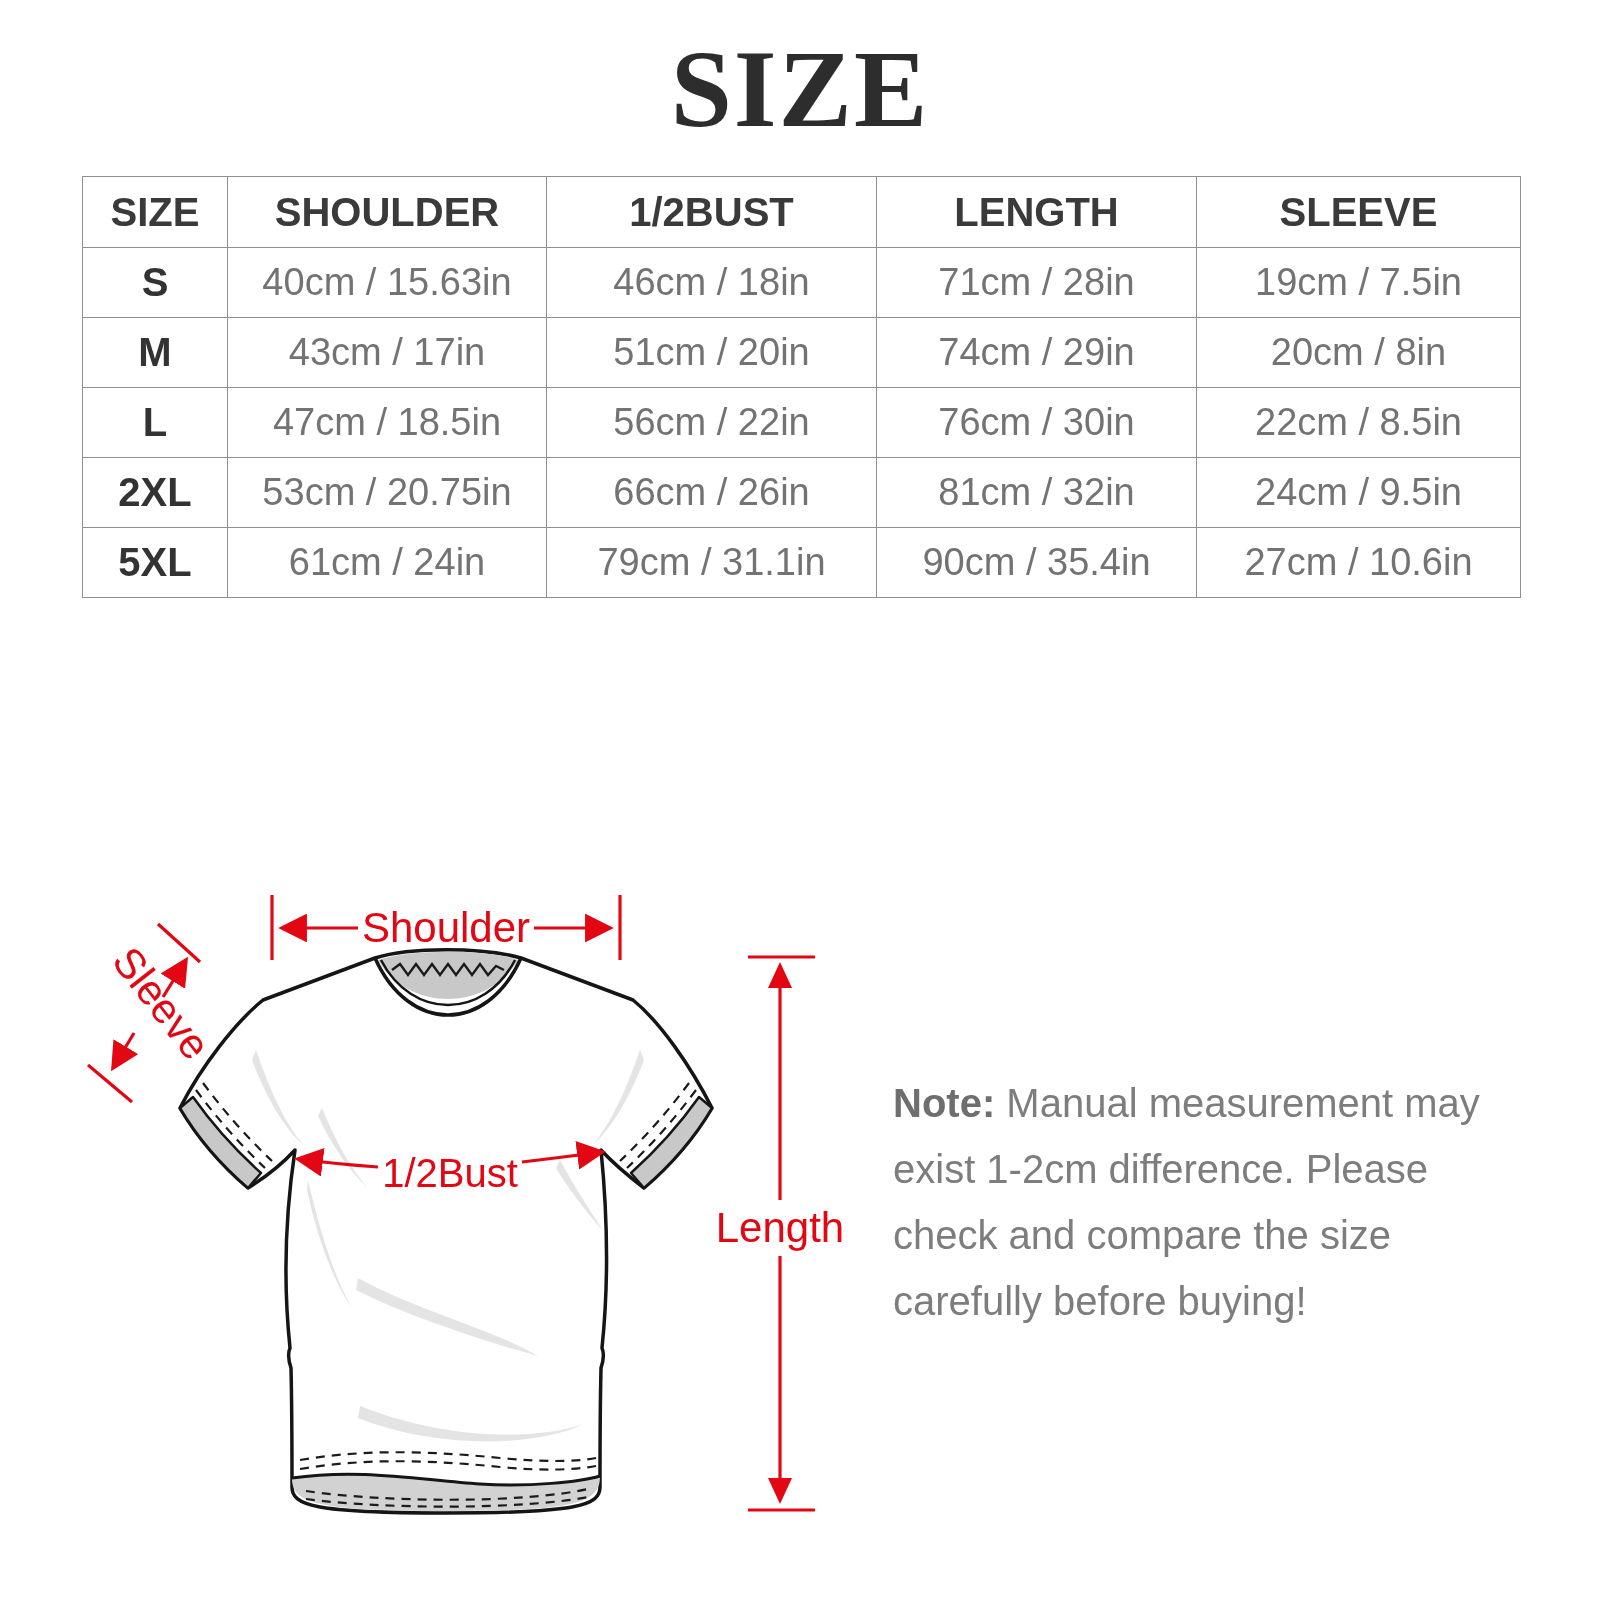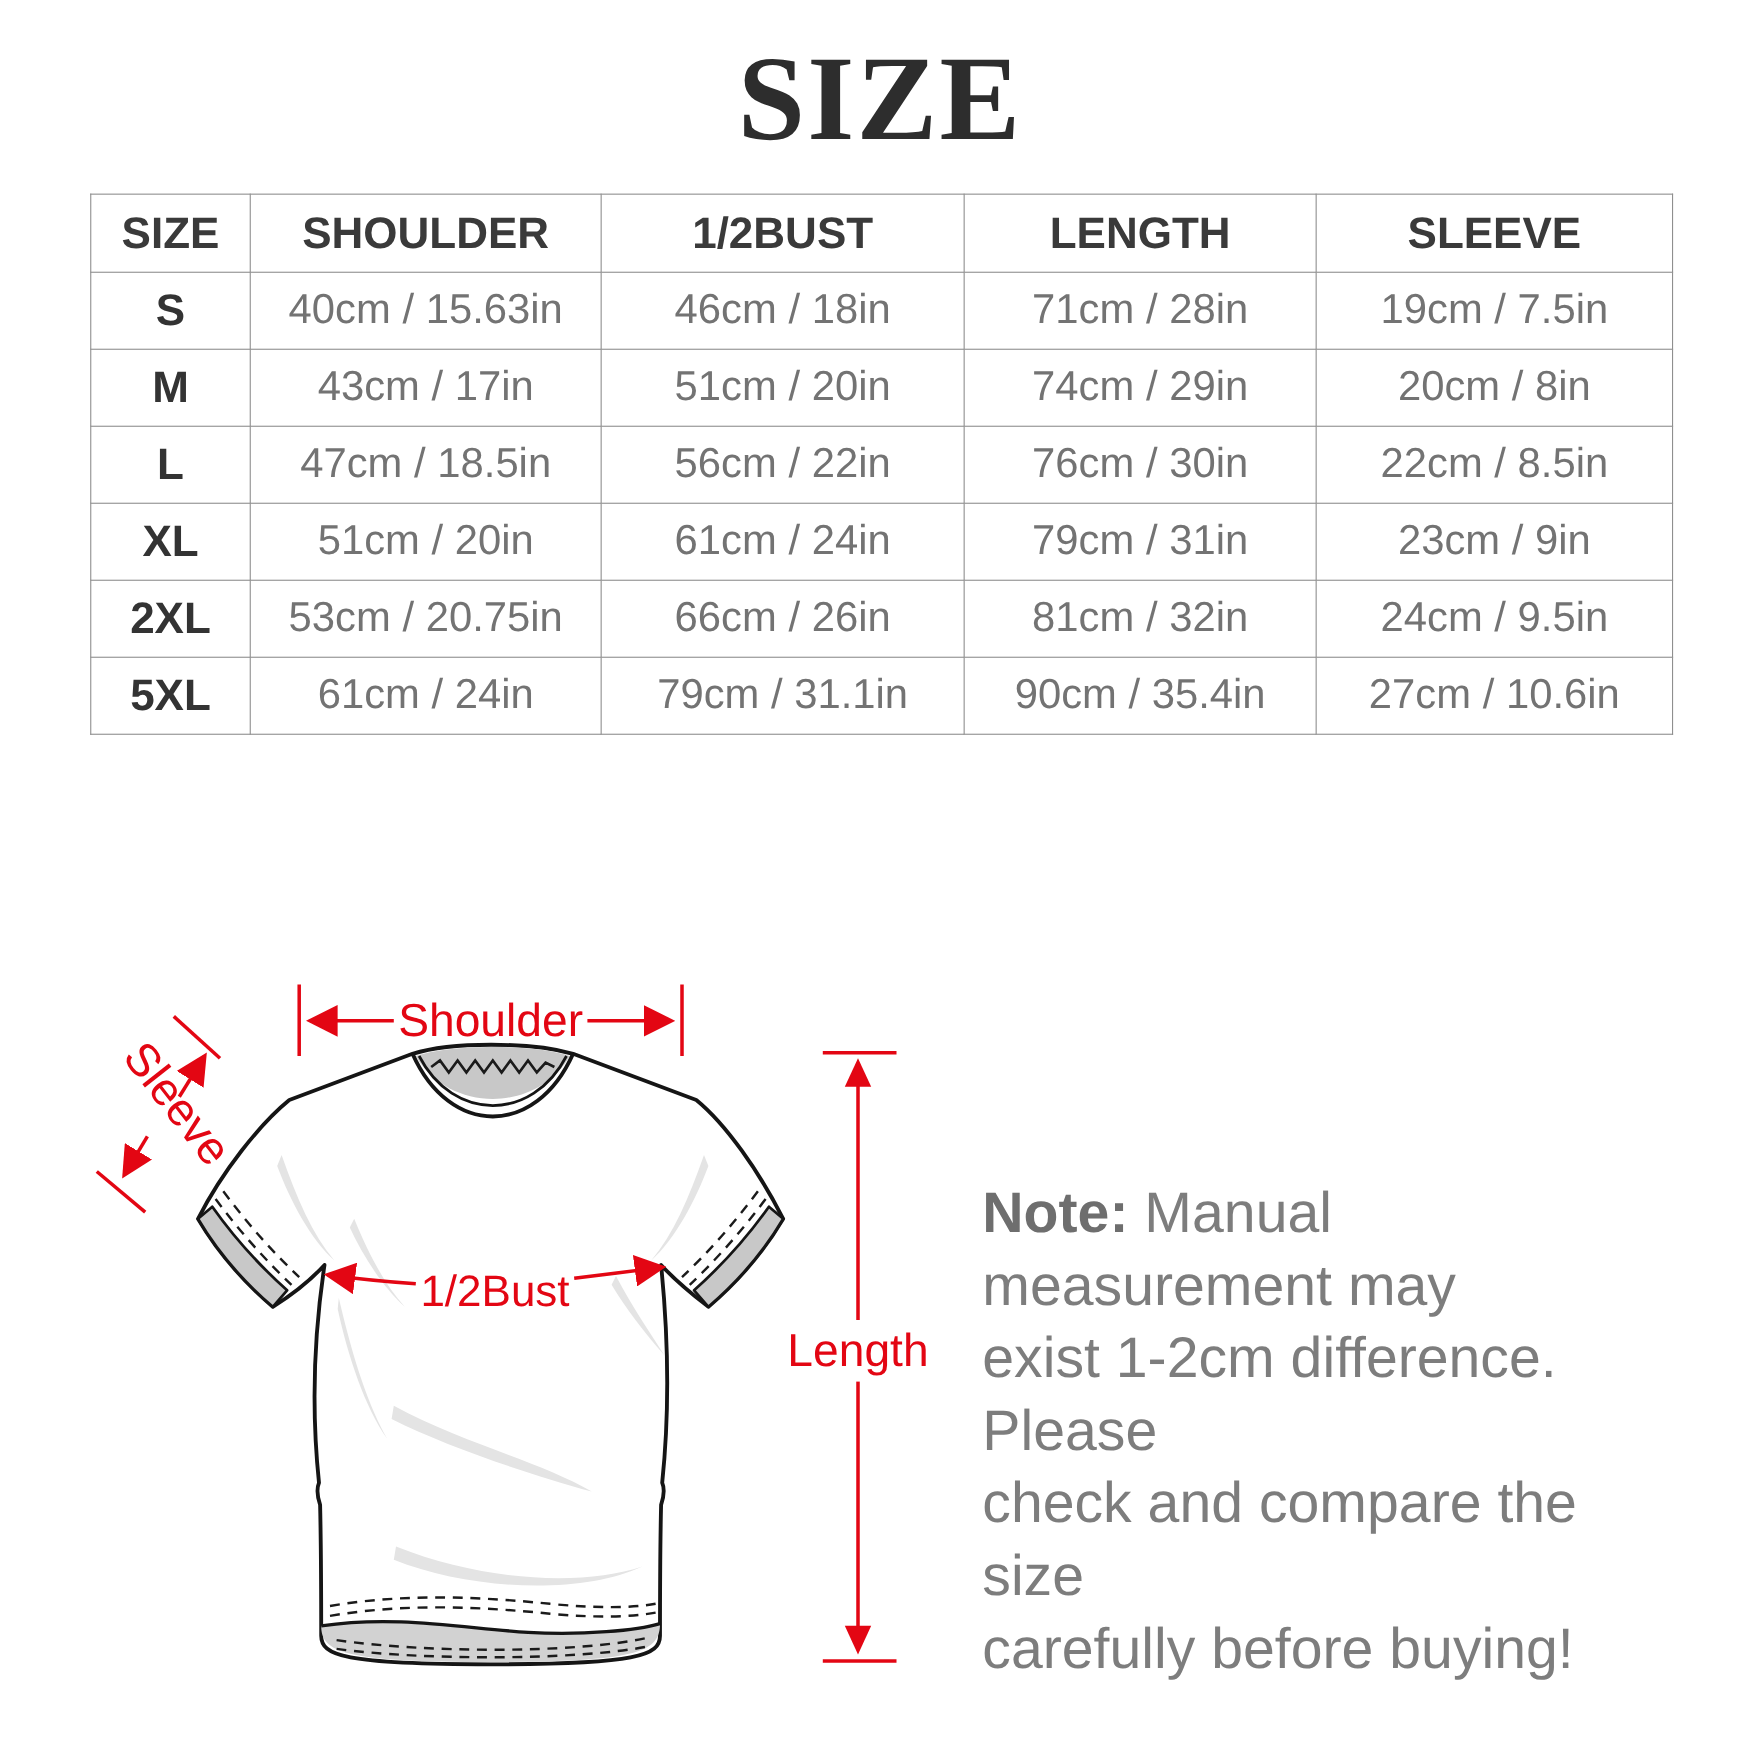--- a/index.html
+++ b/index.html
@@ -52,21 +52,21 @@
   }
   .diagram-svg{
     position:absolute;
     left:60px;top:850px;
     width:840px;height:740px;
   }
   .note{
     position:absolute;
     left:893px;top:1070px;
     width:610px;
-    font-size:52px;
+    font-size:40px;
     line-height:66px;
     color:#7d7d7d;
   }
   .note .note-label{
     font-weight:bold;
     color:#6e6e6e;
   }
   .note .note-text{
     white-space:pre-line;
   }
@@ -107,27 +107,20 @@
         <td>51cm / 20in</td>
         <td>74cm / 29in</td>
         <td>20cm / 8in</td>
       </tr>
       <tr>
         <td class="size-col">L</td>
         <td>47cm / 18.5in</td>
         <td>56cm / 22in</td>
         <td>76cm / 30in</td>
         <td>22cm / 8.5in</td>
-      </tr>
-      <tr>
-        <td class="size-col">XL</td>
-        <td>51cm / 20in</td>
-        <td>61cm / 24in</td>
-        <td>79cm / 31in</td>
-        <td>23cm / 9in</td>
       </tr>
       <tr>
         <td class="size-col">2XL</td>
         <td>53cm / 20.75in</td>
         <td>66cm / 26in</td>
         <td>81cm / 32in</td>
         <td>24cm / 9.5in</td>
       </tr>
       <tr>
         <td class="size-col">5XL</td>

